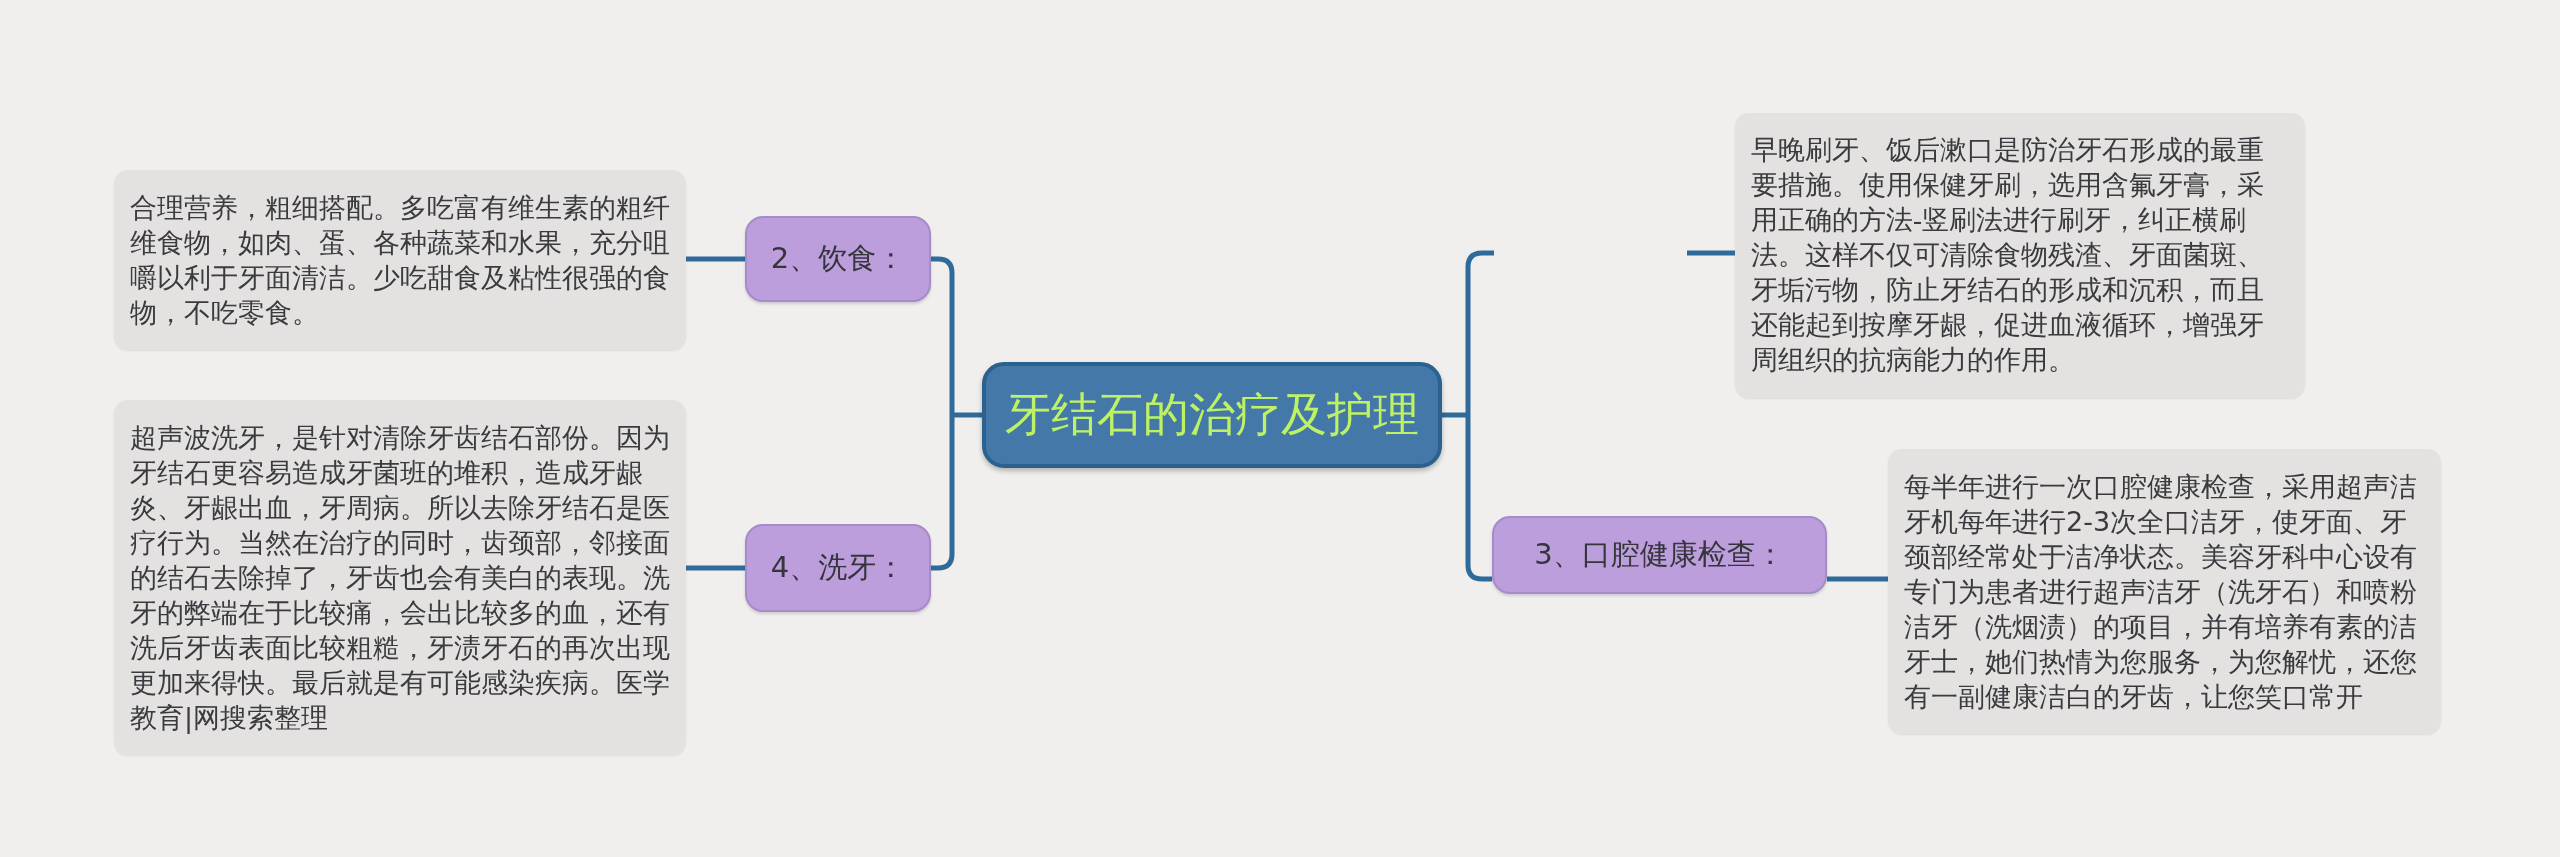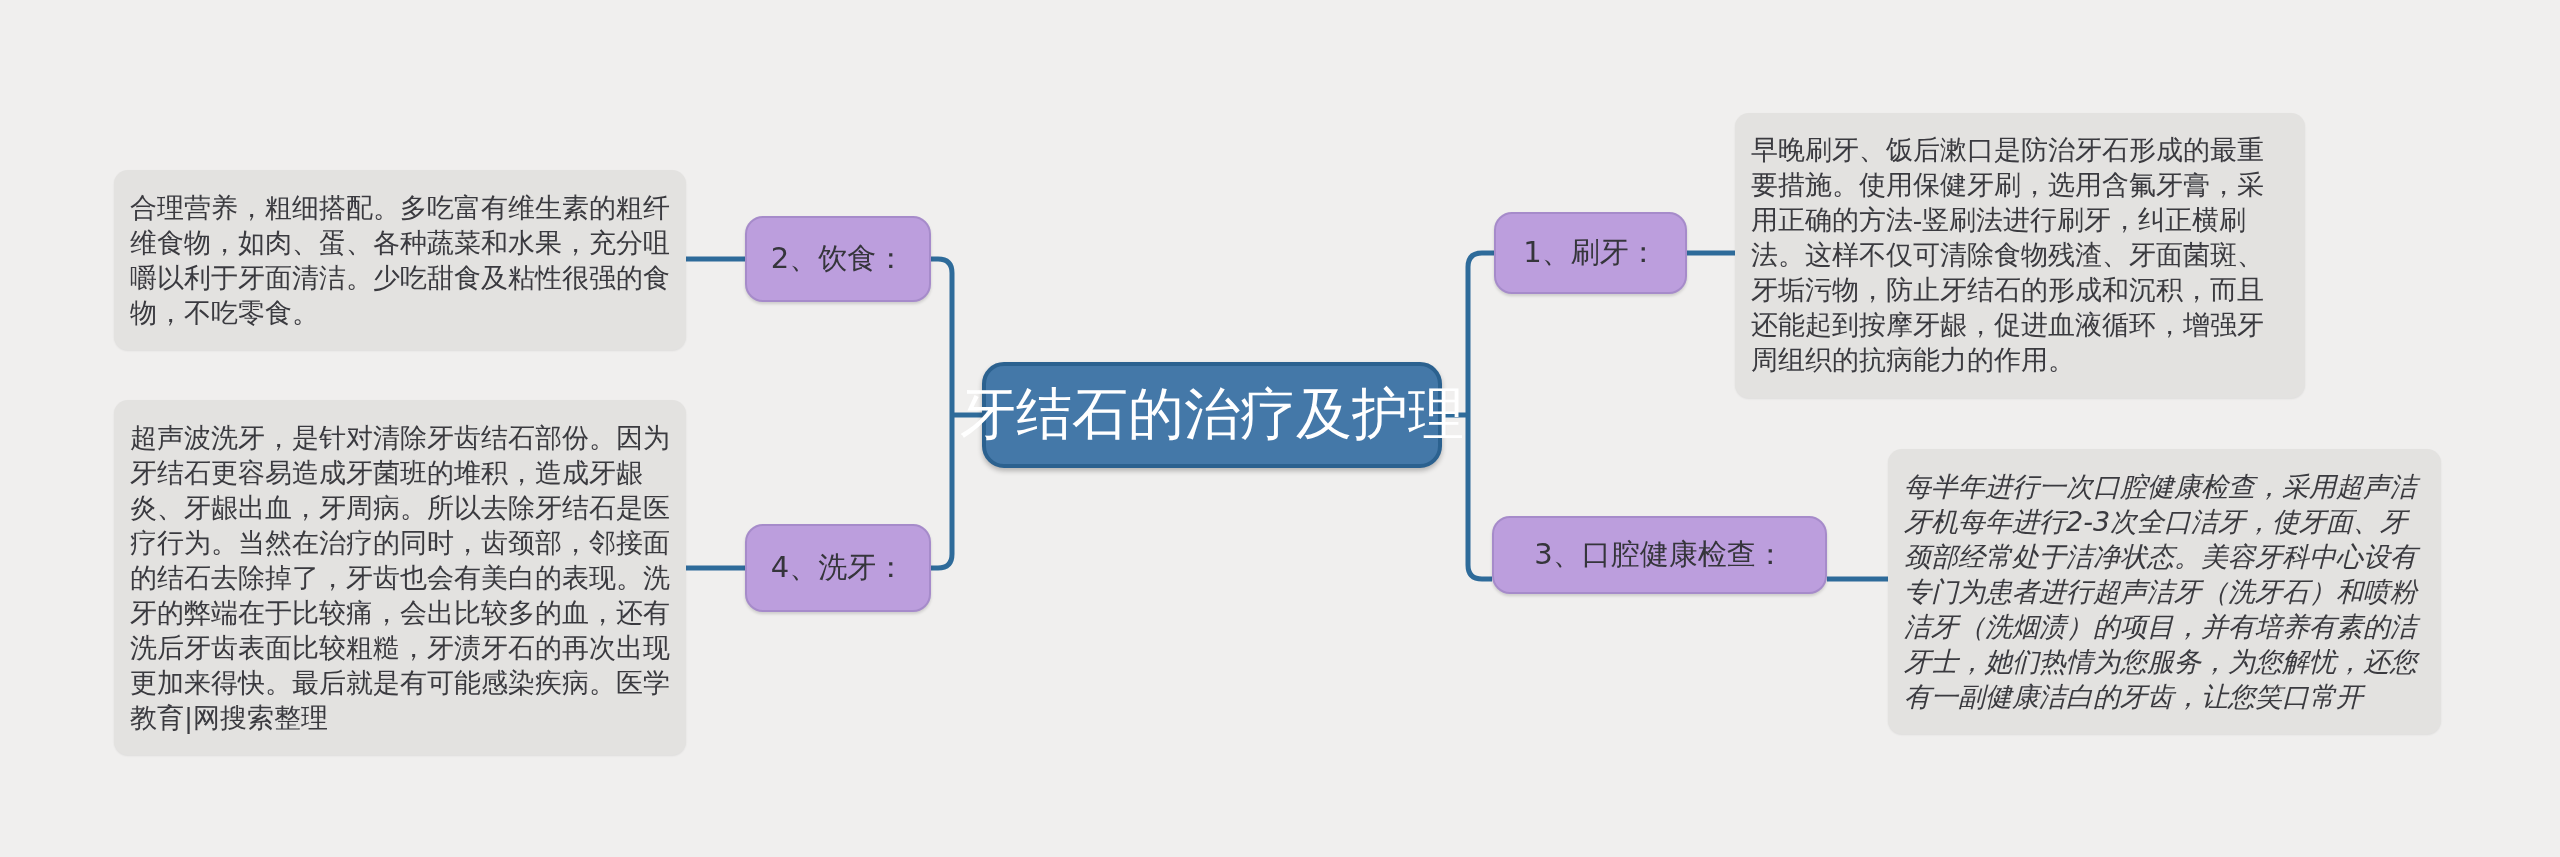--- a/index.html
+++ b/index.html
@@ -43,31 +43,31 @@
 
   .center-node {
     position: absolute;
     box-sizing: border-box;
     background: #4478a8;
     border: 4px solid #2b618f;
     border-radius: 22px;
     display: flex;
     align-items: center;
     justify-content: center;
-    font-size: 56px;
-    color: #ffffff;
+    font-size: 46px;
+    color: #bef264;
     box-shadow: 0 3px 5px rgba(0,0,0,0.25);
     white-space: nowrap;
   }
 
   
   #detail-diet     { left: 114px;  top: 170px; width: 572px; }
   #detail-scaling  { left: 114px;  top: 400px; width: 572px; }
   #detail-brushing { left: 1735px; top: 113px; width: 570px; font-family: Liberation Serif, serif; }
-  #detail-checkup  { left: 1888px; top: 449px; width: 553px; font-style: italic; }
+  #detail-checkup  { left: 1888px; top: 449px; width: 553px; }
 
   #node-brushing { left: 1494px; top: 212px; width: 193px; height: 82px; }
   #node-diet     { left: 745px;  top: 216px; width: 186px; height: 86px; }
   #node-checkup  { left: 1492px; top: 516px; width: 335px; height: 78px; }
   #node-scaling  { left: 745px;  top: 524px; width: 186px; height: 88px; }
 
   #node-center   { left: 982px;  top: 362px; width: 460px; height: 106px; }
 </style>
 </head>
 <body>
@@ -91,21 +91,20 @@
   </svg>
 
   <div id="detail-scaling" class="detail-block">超声波洗牙，是针对清除牙齿结石部份。因为牙结石更容易造成牙菌班的堆积，造成牙龈炎、牙龈出血，牙周病。所以去除牙结石是医疗行为。当然在治疗的同时，齿颈部，邻接面的结石去除掉了，牙齿也会有美白的表现。洗牙的弊端在于比较痛，会出比较多的血，还有洗后牙齿表面比较粗糙，牙渍牙石的再次出现更加来得快。最后就是有可能感染疾病。医学教育|网搜索整理</div>
 
   <div id="detail-diet" class="detail-block">合理营养，粗细搭配。多吃富有维生素的粗纤维食物，如肉、蛋、各种蔬菜和水果，充分咀嚼以利于牙面清洁。少吃甜食及粘性很强的食物，不吃零食。</div>
 
   <div id="detail-brushing" class="detail-block">早晚刷牙、饭后漱口是防治牙石形成的最重要措施。使用保健牙刷，选用含氟牙膏，采用正确的方法-竖刷法进行刷牙，纠正横刷法。这样不仅可清除食物残渣、牙面菌斑、牙垢污物，防止牙结石的形成和沉积，而且还能起到按摩牙龈，促进血液循环，增强牙周组织的抗病能力的作用。</div>
 
   <div id="detail-checkup" class="detail-block">每半年进行一次口腔健康检查，采用超声洁牙机每年进行2-3次全口洁牙，使牙面、牙颈部经常处于洁净状态。美容牙科中心设有专门为患者进行超声洁牙（洗牙石）和喷粉洁牙（洗烟渍）的项目，并有培养有素的洁牙士，她们热情为您服务，为您解忧，还您有一副健康洁白的牙齿，让您笑口常开</div>
 
-  <div id="node-brushing" class="branch-node">1、刷牙：</div>
 
   <div id="node-diet" class="branch-node">2、饮食：</div>
 
   <div id="node-checkup" class="branch-node">3、口腔健康检查：</div>
 
   <div id="node-scaling" class="branch-node">4、洗牙：</div>
 
   <div id="node-center" class="center-node">牙结石的治疗及护理</div>
 
 </div>

